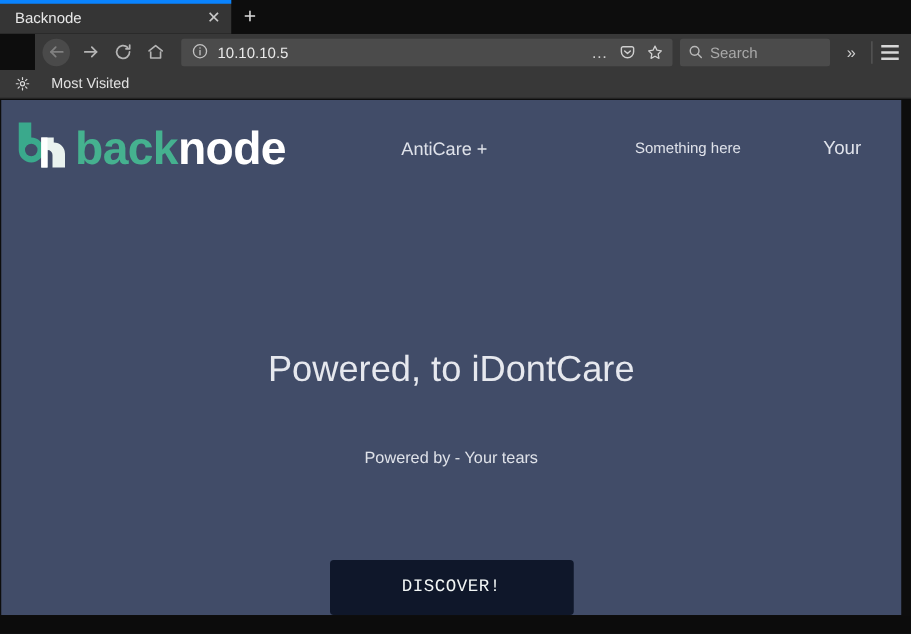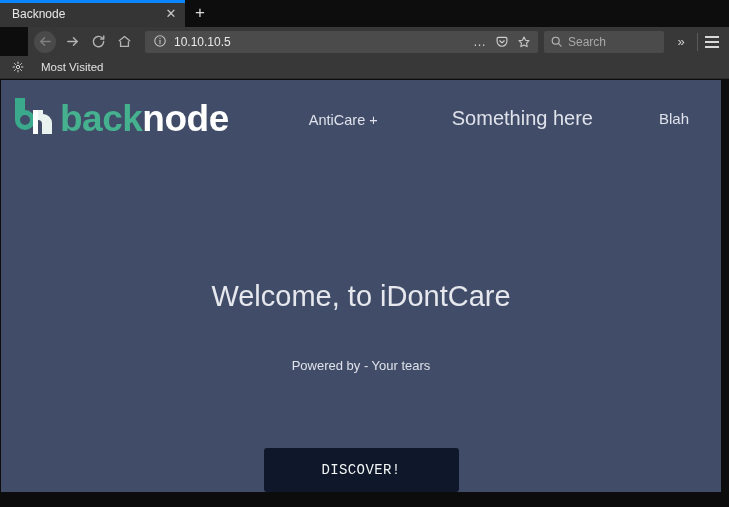--- a/index.html
+++ b/index.html
@@ -261,21 +261,21 @@
     display: flex;
     align-items: center;
     justify-content: flex-end;
     gap: 0;
   }
   .nav-item {
     color: #dfe2ea;
     white-space: nowrap;
   }
   .nav-item.n0 { font-size: 14.5px; margin-right: 74px; position: relative; top: 2px; }
-  .nav-item.n1 { font-size: 20px; margin-right: 66px; }
+  .nav-item.n1 { font-size: 12px; margin-right: 66px; margin-left: 44px; }
   .nav-item.n2 { font-size: 15px; margin-right: 12px; }
 
   
   .hero {
     text-align: center;
     padding-top: 123px;
   }
   .hero-title {
     color: #e6e8ee;
     font-size: 29px;
@@ -420,26 +420,26 @@
             </svg>
           </span>
           <span class="brand-text">
             <span class="b1">back</span><span class="b2">node</span>
           </span>
         </div>
 
         <nav class="site-nav">
           <a class="nav-item n0">AntiCare +</a>
           <a class="nav-item n1">Something here</a>
-          <a class="nav-item n2">Blah</a>
+          <a class="nav-item n2">Your</a>
         </nav>
       </div>
 
       <div class="hero">
-        <h1 class="hero-title">Welcome, to iDontCare</h1>
+        <h1 class="hero-title">Powered, to iDontCare</h1>
         <p class="hero-sub">Powered by - Your tears</p>
         <div class="cta-wrap">
           <button class="cta">DISCOVER!</button>
         </div>
       </div>
 
     </div>
   </div>
 
 </div>

